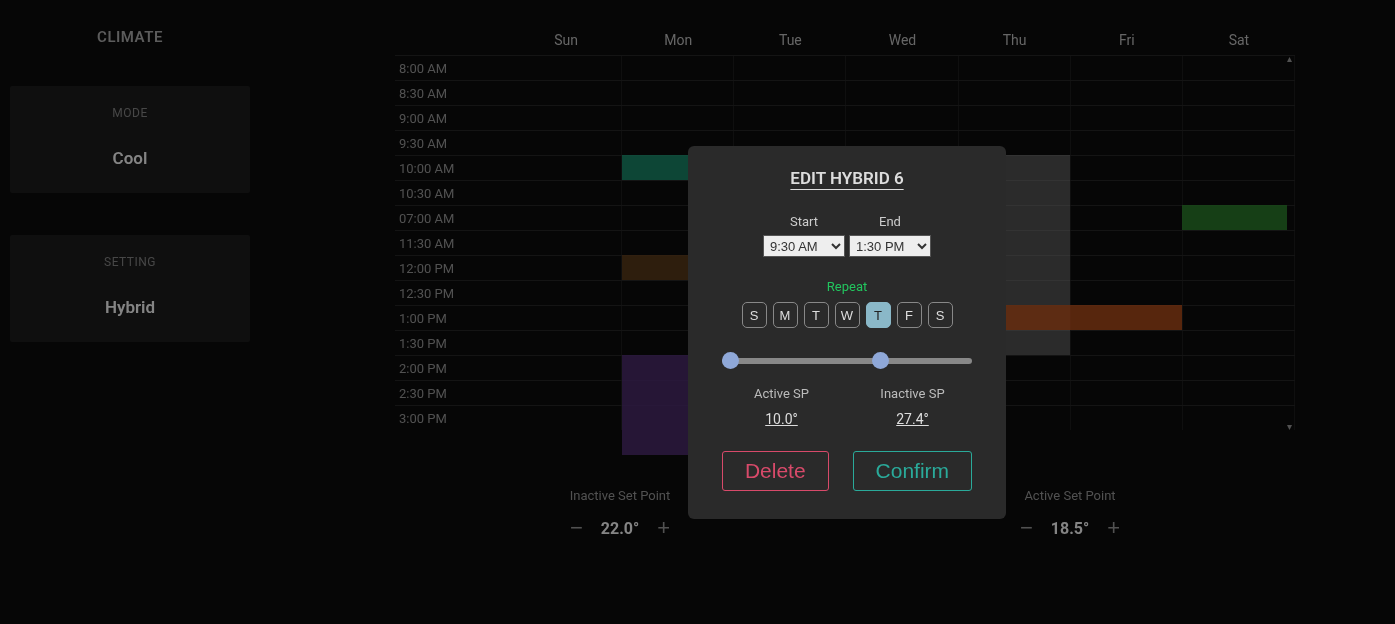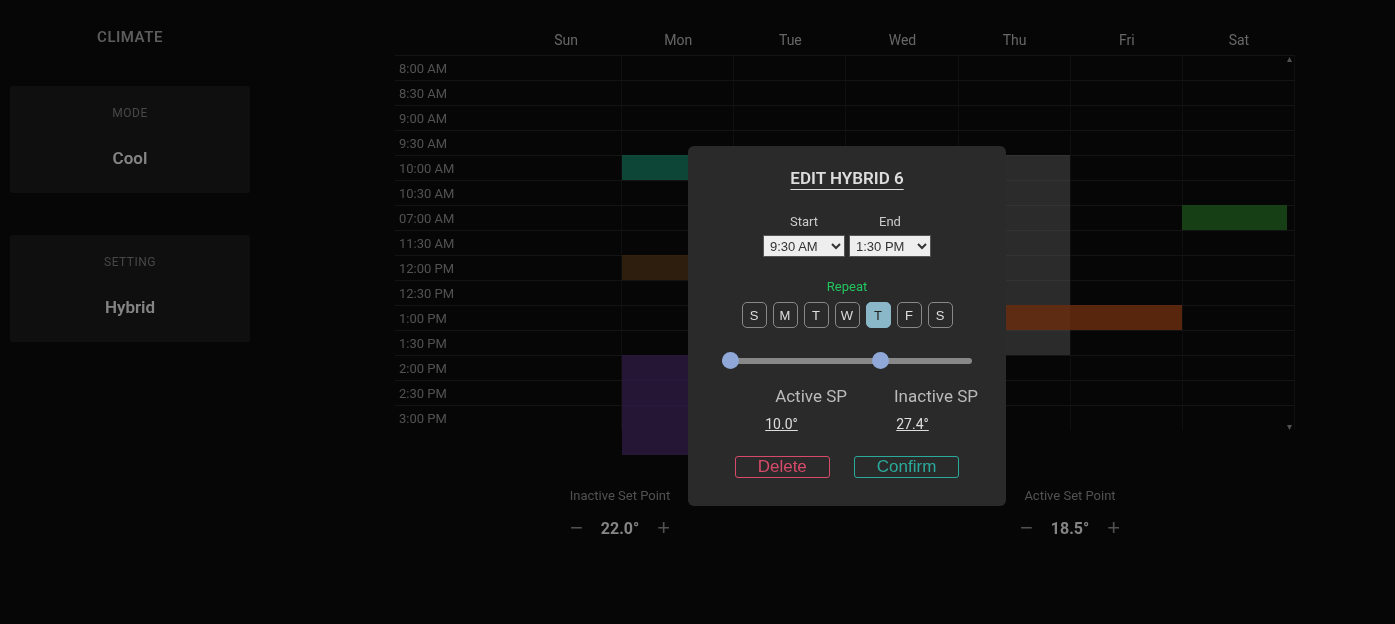--- a/index.html
+++ b/index.html
@@ -260,40 +260,39 @@
     }
     .sp-readout {
       display: flex;
       margin-bottom: 24px;
     }
     .sp-readout > div {
       flex: 1;
       text-align: center;
     }
     .sp-readout .lbl {
-      font-size: 17px;
+      font-size: 13px;
       color: #bbb;
       margin-bottom: 10px;
-      text-align: right;
     }
     .sp-readout .val {
       font-size: 14px;
       color: #ddd;
       text-decoration: underline;
     }
     .modal-actions {
       display: flex;
       justify-content: center;
       gap: 24px;
     }
     .btn {
-      padding: 0 22px;
+      padding: 7px 22px;
       background: transparent;
       border-radius: 3px;
-      font-size: 17px;
+      font-size: 21px;
       cursor: pointer;
     }
     .btn-delete {
       border: 1px solid #d84a6a;
       color: #d84a6a;
     }
     .btn-confirm {
       border: 1px solid #2aaa9a;
       color: #2aaa9a;
     }

